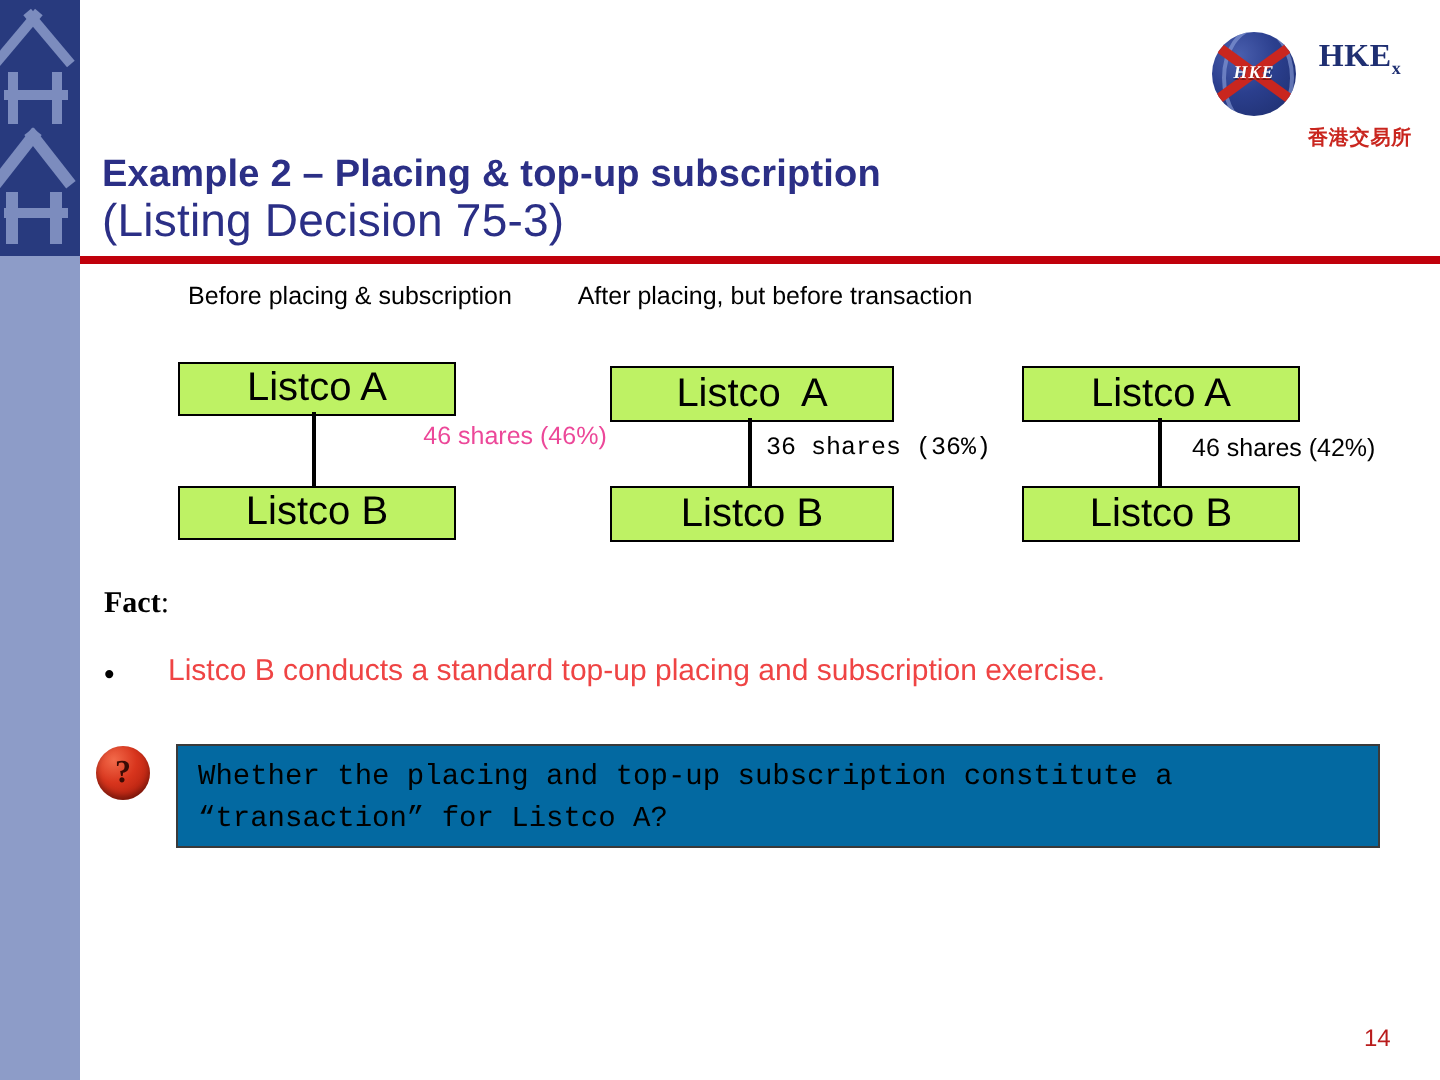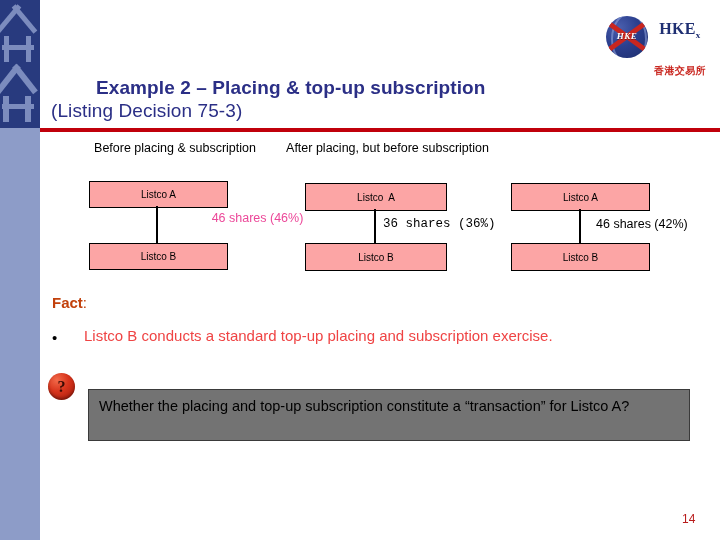--- a/index.html
+++ b/index.html
@@ -66,41 +66,41 @@
     font-size:16px;font-weight:bold;color:#1f2f72;letter-spacing:.3px;line-height:17px;text-align:center;
   }
   #logo-text .en sub{font-size:9px;}
   #logo-text .cn{
     font-size:10px;font-weight:bold;color:#c9261f;line-height:12px;letter-spacing:.4px;margin-top:21px;
   }
 
   
   #title-block{position:absolute;left:51px;top:76px;width:640px;}
   #title-main{
-    font-size:19px;font-weight:bold;color:#2b2f86;line-height:23px;letter-spacing:.1px;margin-left:45px;
+    font-size:19px;font-weight:bold;color:#2b2f86;line-height:23px;letter-spacing:.1px;
   }
   #title-sub{
-    font-size:19px;font-weight:normal;color:#2b2f86;line-height:23px;letter-spacing:.1px;
+    font-size:23px;font-weight:normal;color:#2b2f86;line-height:23px;letter-spacing:.1px;
   }
   #red-rule{
     position:absolute;left:40px;top:128px;width:680px;height:4px;background:#c0000b;
   }
 
   
   #diagram{position:absolute;left:40px;top:136px;width:652px;height:150px;}
   .col-head{
     position:absolute;text-align:center;font-size:12.5px;color:#000;line-height:16px;
   }
   .col-head.c1{left:45px; top:4px;  width:180px;}
   .col-head.c2{left:240px;top:4px;  width:215px;}
   .col-head.c3{left:465px;top:4px;  width:190px;}
 
   .node{
-    position:absolute;border:1.6px solid #000;background:#fca5a5;
-    text-align:center;font-size:10px;color:#000;
+    position:absolute;border:1.6px solid #000;background:#bef264;
+    text-align:center;font-size:20px;color:#000;
     display:flex;align-items:center;justify-content:center;
     white-space:pre;
   }
   
   .n-a1{left:49px; top:45px; width:137px;height:25px;}
   .n-b1{left:49px; top:107px;width:137px;height:25px;}
   .link-v1{position:absolute;left:116px;top:70px;width:1.6px;height:37px;background:#000;}
   .lab1{position:absolute;left:155px;top:74px;width:125px;text-align:center;
         font-size:12.5px;color:#ec4899;line-height:16px;}
 
@@ -113,21 +113,21 @@
 
   
   .n-a3{left:471px;top:47px; width:137px;height:26px;}
   .n-b3{left:471px;top:107px;width:137px;height:26px;}
   .link-v3{position:absolute;left:539px;top:73px;width:1.6px;height:34px;background:#000;}
   .lab3{position:absolute;left:556px;top:80px;width:175px;text-align:left;
         font-size:12.5px;color:#000;line-height:16px;}
 
   
   #fact-label{
-    position:absolute;left:52px;top:294px;font-size:15px;color:#c2410c;
+    position:absolute;left:52px;top:294px;font-size:15px;color:#000000;font-family:Liberation Serif, serif;
   }
   #fact-label b{font-weight:bold;}
   #bullet-row{position:absolute;left:52px;top:326px;width:640px;}
   #bullet-dot{
     position:absolute;left:0;top:3px;font-size:15px;color:#000;line-height:18px;
   }
   #bullet-text{
     position:absolute;left:32px;top:0;font-size:15px;color:#ef4444;line-height:20px;
   }
 
@@ -137,22 +137,22 @@
     background:radial-gradient(circle at 33% 26%, #f26a4a 0%, #d8351d 42%, #a01608 100%);
     box-shadow:inset 0 -2px 3px rgba(0,0,0,.35);
   }
   #q-icon span{
     position:absolute;left:0;top:0;width:27px;height:27px;
     display:flex;align-items:center;justify-content:center;
     font-size:16px;font-weight:bold;color:#3a0b04;
     font-family:"Liberation Serif","DejaVu Serif",serif;
   }
   #q-box{
-    position:absolute;left:88px;top:389px;width:600px;height:50px;
-    background:#737373;border:1.4px solid #3a3a3a;
+    position:absolute;left:88px;top:372px;width:600px;height:50px;
+    background:#0369a1;border:1.4px solid #3a3a3a;font-family:Liberation Mono, monospace;
   }
   #q-text{
     position:absolute;left:10px;top:6px;width:580px;
     font-size:14.5px;color:#000;line-height:21px;
   }
 
   
   #page-num{
     position:absolute;left:682px;top:512px;font-size:12px;color:#b91c1c;
   }
@@ -190,21 +190,21 @@
 
 <div id="title-block">
   <div id="title-main">Example 2 – Placing &amp; top-up subscription</div>
   <div id="title-sub">(Listing Decision 75-3)</div>
 </div>
 <div id="red-rule"></div>
 
 <div id="diagram">
 
   <div class="col-head c1">Before placing &amp; subscription</div>
-  <div class="col-head c2">After placing, but before subscription</div>
+  <div class="col-head c2">After placing, but before transaction</div>
 
   <div class="node n-a1">Listco A</div>
   <div class="link-v1"></div>
   <div class="node n-b1">Listco B</div>
   <div class="lab1">46 shares (46%)</div>
 
   <div class="node n-a2">Listco  A</div>
   <div class="link-v2"></div>
   <div class="node n-b2">Listco B</div>
   <div class="lab2">36 shares (36%)</div>

